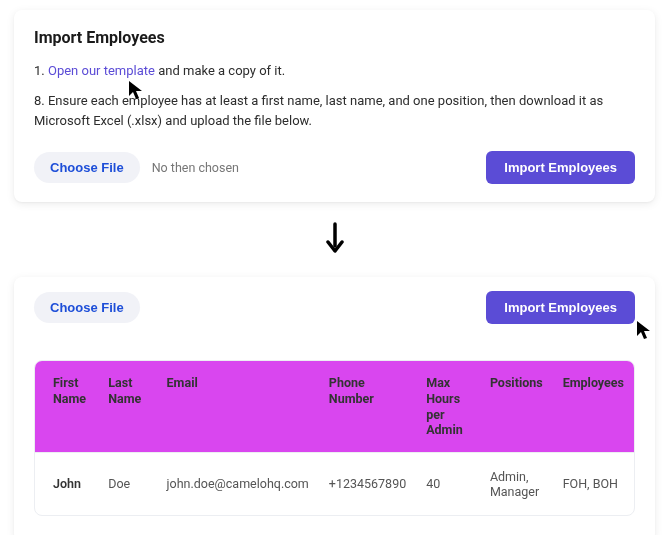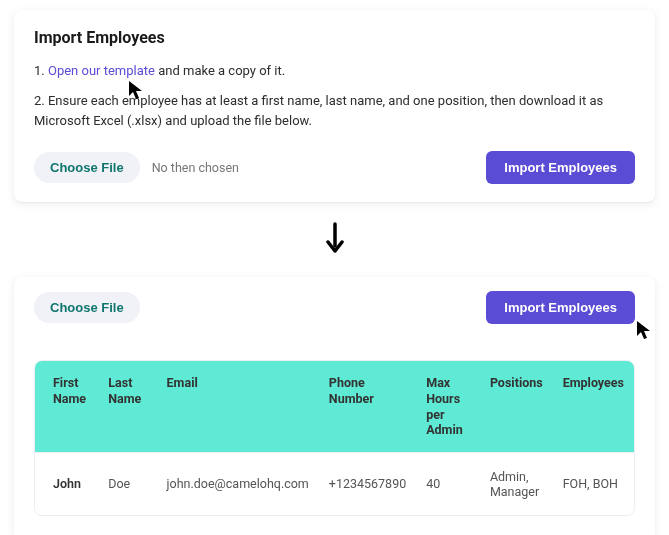--- a/index.html
+++ b/index.html
@@ -35,21 +35,21 @@
     font-weight: 400;
   }
   .actions-row {
     display: flex;
     align-items: center;
     justify-content: space-between;
     margin-top: 20px;
   }
   .choose-btn {
     background: #f1f2f7;
-    color: #0f766e;
+    color: #1d4ed8;
     border: none;
     border-radius: 18px;
     padding: 8px 16px;
     font-size: 13px;
     font-weight: 600;
     cursor: pointer;
   }
   .file-label {
     font-size: 12.5px;
     color: #777;
@@ -93,42 +93,42 @@
   table {
     width: 100%;
     border-collapse: collapse;
     font-size: 12.5px;
   }
   thead th {
     text-align: left;
     font-weight: 700;
     color: #333;
     padding: 14px 10px;
-    background: #5eead4;
+    background: #d946ef;
     vertical-align: top;
     line-height: 1.25;
   }
   thead th:first-child { padding-left: 18px; }
   tbody tr { border-top: 1px solid #eceef2; }
   tbody td {
     padding: 16px 10px;
     color: #555;
   }
   tbody td:first-child { padding-left: 18px; font-weight: 600; color: #333; }
 </style>
 </head>
 <body>
 
 <div class="card">
   <h2>Import Employees</h2>
   <div class="instructions">
     <p>
       <span>1. </span><a href="#">Open our template</a><span> and make a copy of it.</span>
     </p>
-    <p>2. Ensure each employee has at least a first name, last name, and one position, then download it as Microsoft Excel (.xlsx) and upload the file below.</p>
+    <p>8. Ensure each employee has at least a first name, last name, and one position, then download it as Microsoft Excel (.xlsx) and upload the file below.</p>
   </div>
   <div class="actions-row">
     <div class="left-group">
       <button class="choose-btn">Choose File</button>
       <span class="file-label">No then chosen</span>
     </div>
     <button class="import-btn">Import Employees</button>
   </div>
 </div>
 <div class="cursor1">

